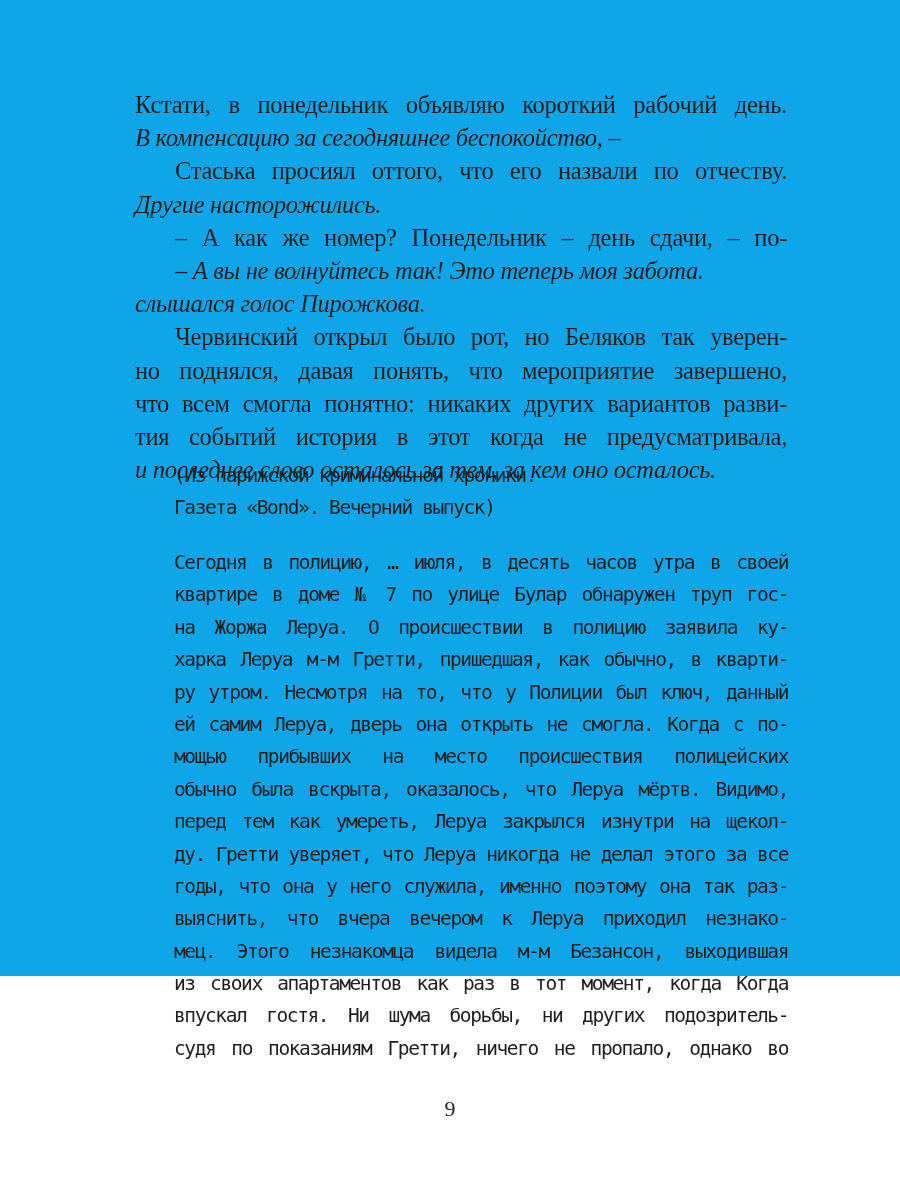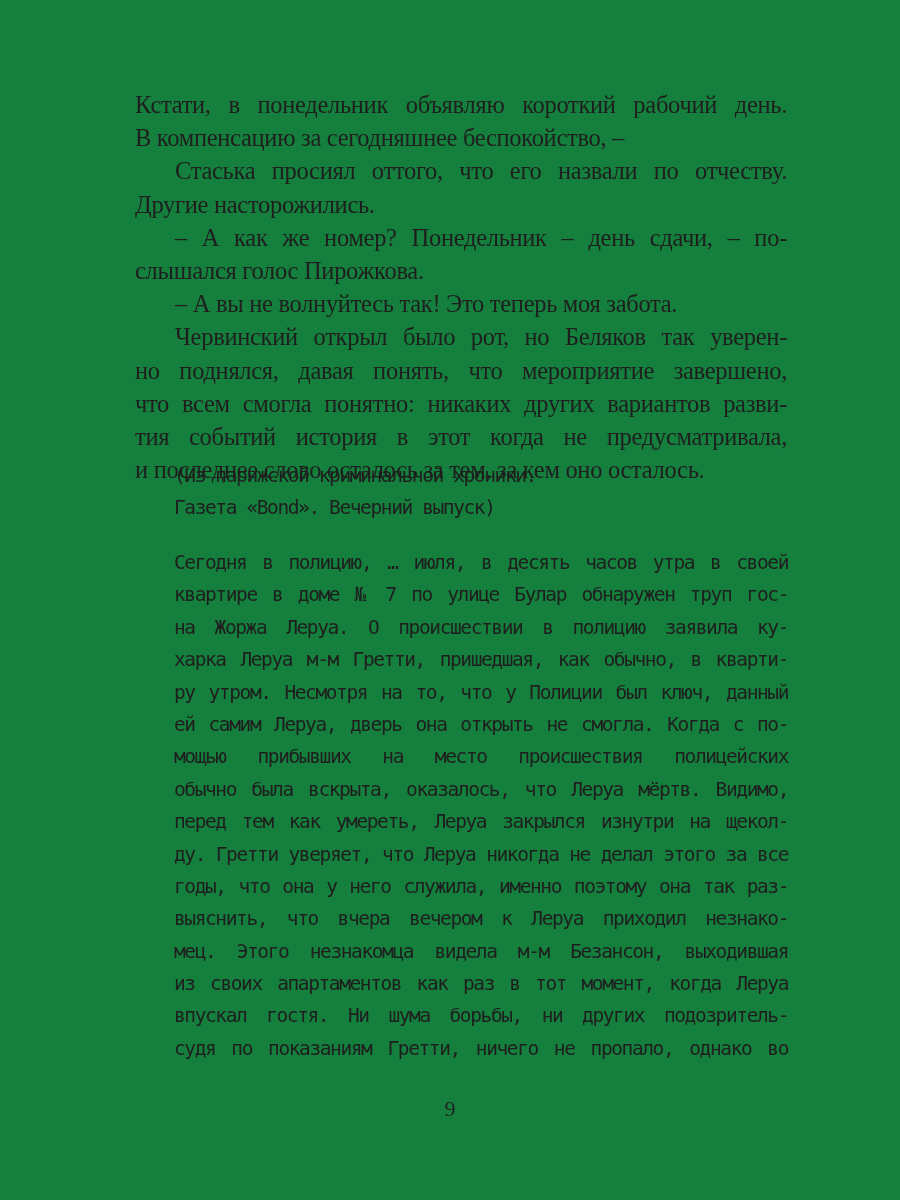--- a/index.html
+++ b/index.html
@@ -10,42 +10,43 @@
     body {
       width: 900px;
       height: 1200px;
       position: relative;
       overflow: hidden;
       color: #1e1e1e;
     }
     .page {
       position: absolute;
       left: 0; top: 0;
-      width: 900px; height: 1200px;
-      background: #15803d;
+      width: 900px; height: 976px;
+      background: #0ea5e9;
     }
     .serif-block {
       position: absolute;
       left: 135px;
       top: 88px;
       width: 652px;
       font-family: "Liberation Serif", "DejaVu Serif", serif;
       font-size: 24.5px;
       line-height: 33.2px;
       letter-spacing: -0.3px;
     }
     .serif-block .line {
       display: block;
       white-space: nowrap;
       text-align: justify;
       text-align-last: justify;
       height: 33.2px;
     }
     .serif-block .line.last {
       text-align-last: left;
+      font-style: italic;
     }
     .serif-block .line.indent {
       padding-left: 40px;
     }
     .mono-block {
       position: absolute;
       left: 174px;
       width: 614px;
       font-family: "DejaVu Sans Mono", "Liberation Mono", monospace;
       font-size: 19.5px;
@@ -87,22 +88,22 @@
 <body>
 
 <div class="page">
 
   <div class="serif-block">
     <span class="line">Кстати, в понедельник объявляю короткий рабочий день.</span>
     <span class="line last">В компенсацию за сегодняшнее беспокойство, –</span>
     <span class="line indent">Стаська просиял оттого, что его назвали по отчеству.</span>
     <span class="line last">Другие насторожились.</span>
     <span class="line indent">– А как же номер? Понедельник – день сдачи, – по-</span>
+    <span class="line indent last">– А вы не волнуйтесь так! Это теперь моя забота.</span>
     <span class="line last">слышался голос Пирожкова.</span>
-    <span class="line indent last">– А вы не волнуйтесь так! Это теперь моя забота.</span>
     <span class="line indent">Червинский открыл было рот, но Беляков так уверен-</span>
     <span class="line">но поднялся, давая понять, что мероприятие завершено,</span>
     <span class="line">что всем смогла понятно: никаких других вариантов разви-</span>
     <span class="line">тия событий история в этот когда не предусматривала,</span>
     <span class="line last">и последнее слово осталось за тем, за кем оно осталось.</span>
   </div>
 
   <div class="mono-block source-block">
     <span class="line">(Из парижской криминальной хроники.</span>
     <span class="line">Газета «Bond». Вечерний выпуск)</span>
@@ -115,20 +116,20 @@
     <span class="line">харка Леруа м-м Гретти, пришедшая, как обычно, в кварти-</span>
     <span class="line">ру утром. Несмотря на то, что у Полиции был ключ, данный</span>
     <span class="line">ей самим Леруа, дверь она открыть не смогла. Когда с по-</span>
     <span class="line">мощью прибывших на место происшествия полицейских</span>
     <span class="line">обычно была вскрыта, оказалось, что Леруа мёртв. Видимо,</span>
     <span class="line">перед тем как умереть, Леруа закрылся изнутри на щекол-</span>
     <span class="line">ду. Гретти уверяет, что Леруа никогда не делал этого за все</span>
     <span class="line">годы, что она у него служила, именно поэтому она так раз-</span>
     <span class="line">выяснить, что вчера вечером к Леруа приходил незнако-</span>
     <span class="line">мец. Этого незнакомца видела м-м Безансон, выходившая</span>
-    <span class="line">из своих апартаментов как раз в тот момент, когда Леруа</span>
+    <span class="line">из своих апартаментов как раз в тот момент, когда Когда</span>
     <span class="line">впускал гостя. Ни шума борьбы, ни других подозритель-</span>
     <span class="line">судя по показаниям Гретти, ничего не пропало, однако во</span>
   </div>
 
   <div class="page-number">9</div>
 
 </div>
 
 </body></html>

